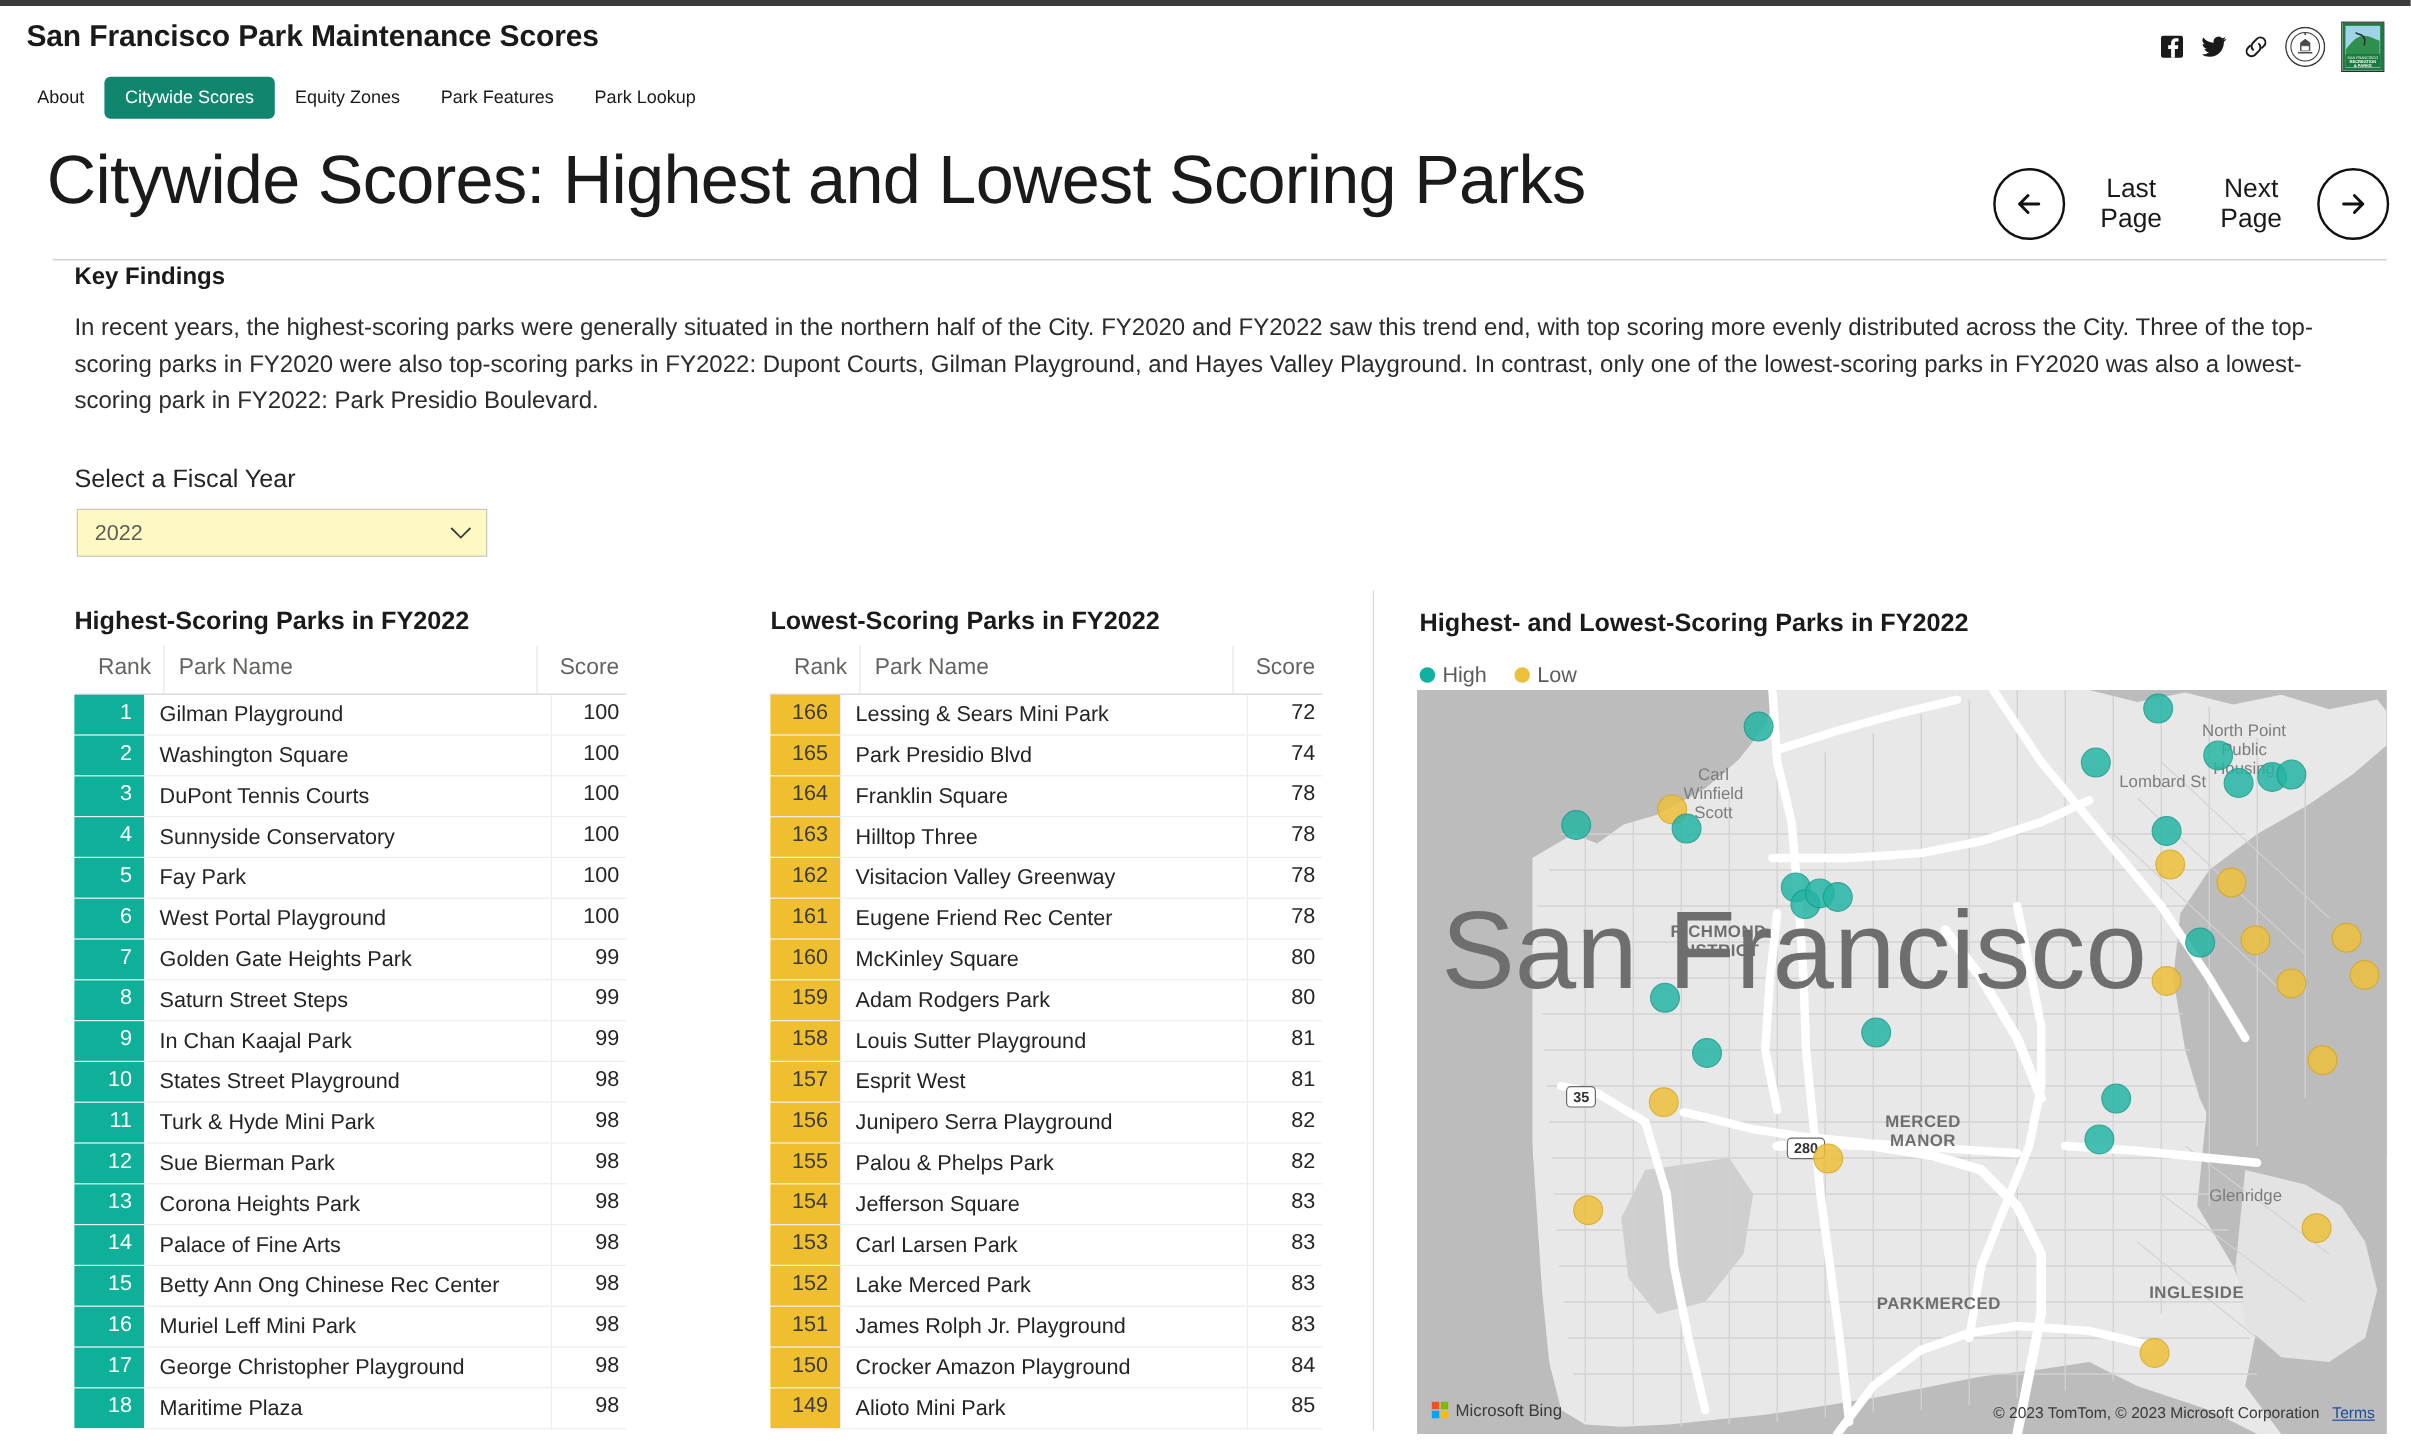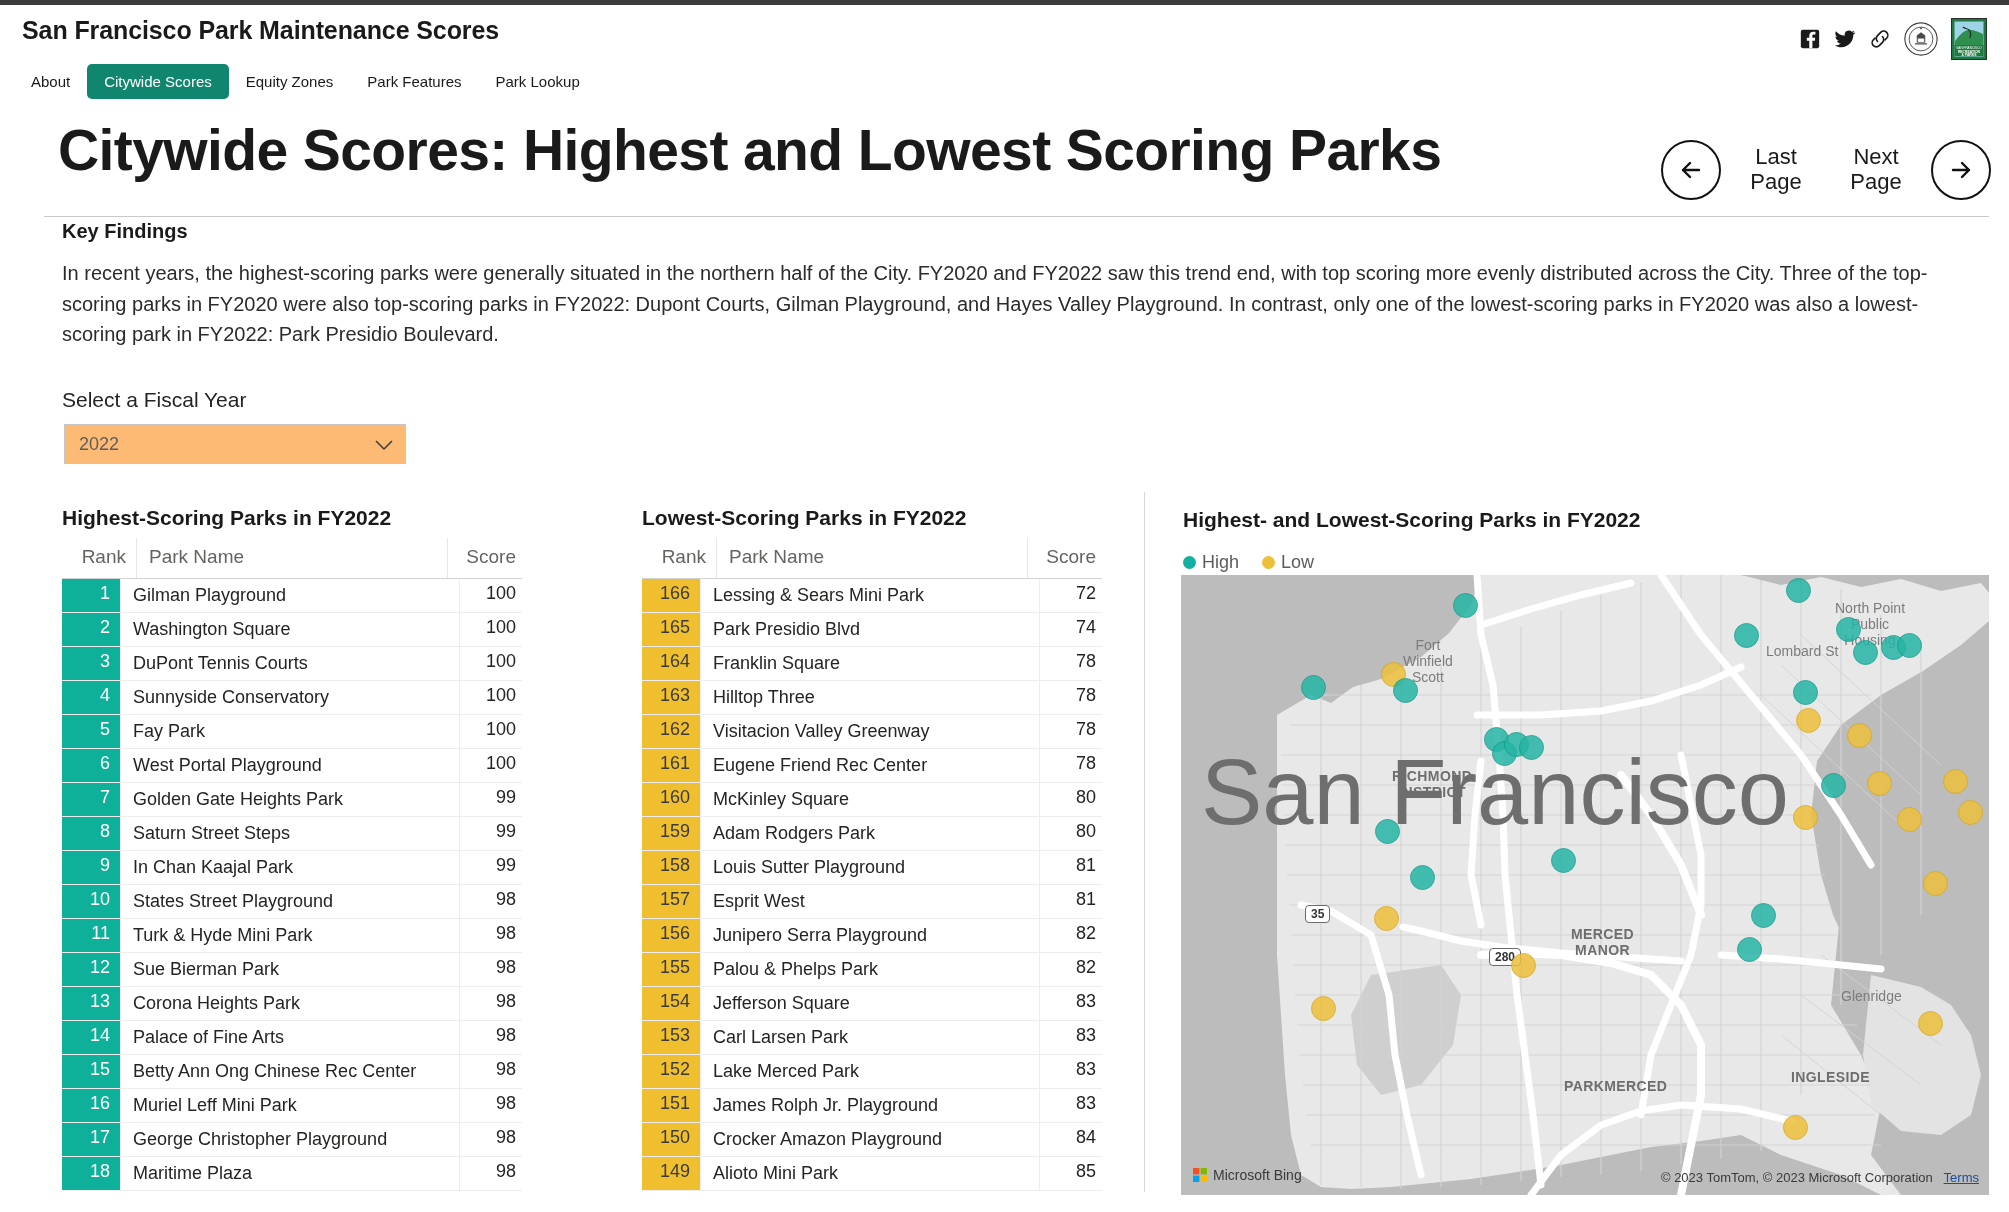--- a/index.html
+++ b/index.html
@@ -21,35 +21,35 @@
   .sic{width:22px;height:22px;display:block;}
   .seal{width:34px;height:34px;border-radius:50%;display:block;}
   .rpd{width:34px;height:40px;display:block;border:1px solid #2c2c2c;}
 
   
   .nav{position:absolute;left:14px;top:64px;display:flex;align-items:stretch;gap:0;font-size:15px;}
   .nav-item{padding:9px 17px;border-radius:5px;color:#1a1a1a;white-space:nowrap;cursor:pointer;}
   .nav-item.active{background:#11866f;color:#ffffff;}
 
   
-  .ptitle{position:absolute;left:58px;top:122px;font-size:57px;font-weight:700;color:#1a1a1a;letter-spacing:-.6px;line-height:1;white-space:nowrap;text-align:center;}
+  .ptitle{position:absolute;left:39px;top:122px;font-size:57px;font-weight:400;color:#1a1a1a;letter-spacing:-.6px;line-height:1;white-space:nowrap;text-align:center;}
   .pager{position:absolute;right:18px;top:140px;display:flex;align-items:center;gap:0;}
   .pgbtn{width:56px;height:56px;border-radius:50%;border:2.5px solid #111;display:flex;align-items:center;justify-content:center;cursor:pointer;background:transparent;}
   .pglabel{font-size:22px;line-height:1.12;text-align:center;color:#1a1a1a;width:74px;}
   .pg-gap{width:18px;}
   .pg-gap2{width:26px;}
   .rule{position:absolute;left:44px;top:216px;width:1945px;height:1px;background:#c9c9c9;}
 
   
   .kf-h{position:absolute;left:62px;top:220px;font-size:20px;font-weight:bold;color:#1a1a1a;}
   .kf-b{position:absolute;left:62px;top:258px;width:1890px;font-size:20px;line-height:30.5px;color:#2b2b2b;}
 
   
   .sl-lbl{position:absolute;left:62px;top:388px;font-size:21px;color:#252423;}
-  .sl-box{position:absolute;left:64px;top:424px;width:340px;height:38px;border:1px solid #c8c6c4;background:#fdba74;cursor:pointer;}
+  .sl-box{position:absolute;left:64px;top:424px;width:340px;height:38px;border:1px solid #c8c6c4;background:#fef9c3;cursor:pointer;}
   .sl-val{position:absolute;left:14px;top:9px;font-size:18px;color:#605e5c;}
   .sl-chev{position:absolute;right:12px;top:13px;}
 
   
   .v-title{position:absolute;font-size:21px;font-weight:bold;color:#1a1a1a;}
 
   
   .tbl{position:absolute;font-size:18px;color:#252423;}
   .thead{display:flex;border-bottom:1px solid #d3d3d3;}
   .th{color:#666461;font-size:19px;padding:8px 6px 10px 6px;position:relative;}
@@ -466,21 +466,21 @@
         <path d="M440 200 L470 240 L500 290 L520 340"></path>
       </g>
 
       <path d="M560 0 L600 10 L640 2 L680 12 L720 4 L760 16 L800 8 L808 18 L808 0 Z" fill="#bcbcbc"></path>
     </svg>
 
     <div class="bigcity">San Francisco</div>
 
     <div id="map-labels">
         <div class="maplabel" style="left: 222px; top: 62px;">
-          <div>Fort</div>
+          <div>Carl</div>
           <div>Winfield</div>
           <div>Scott</div>
         </div>
         <div class="maplabel" style="left: 654px; top: 25px;">
           <div>North Point</div>
           <div>Public</div>
           <div>Housing</div>
         </div>
         <div class="maplabel" style="left: 585px; top: 68px;">
           <div>Lombard St</div>

